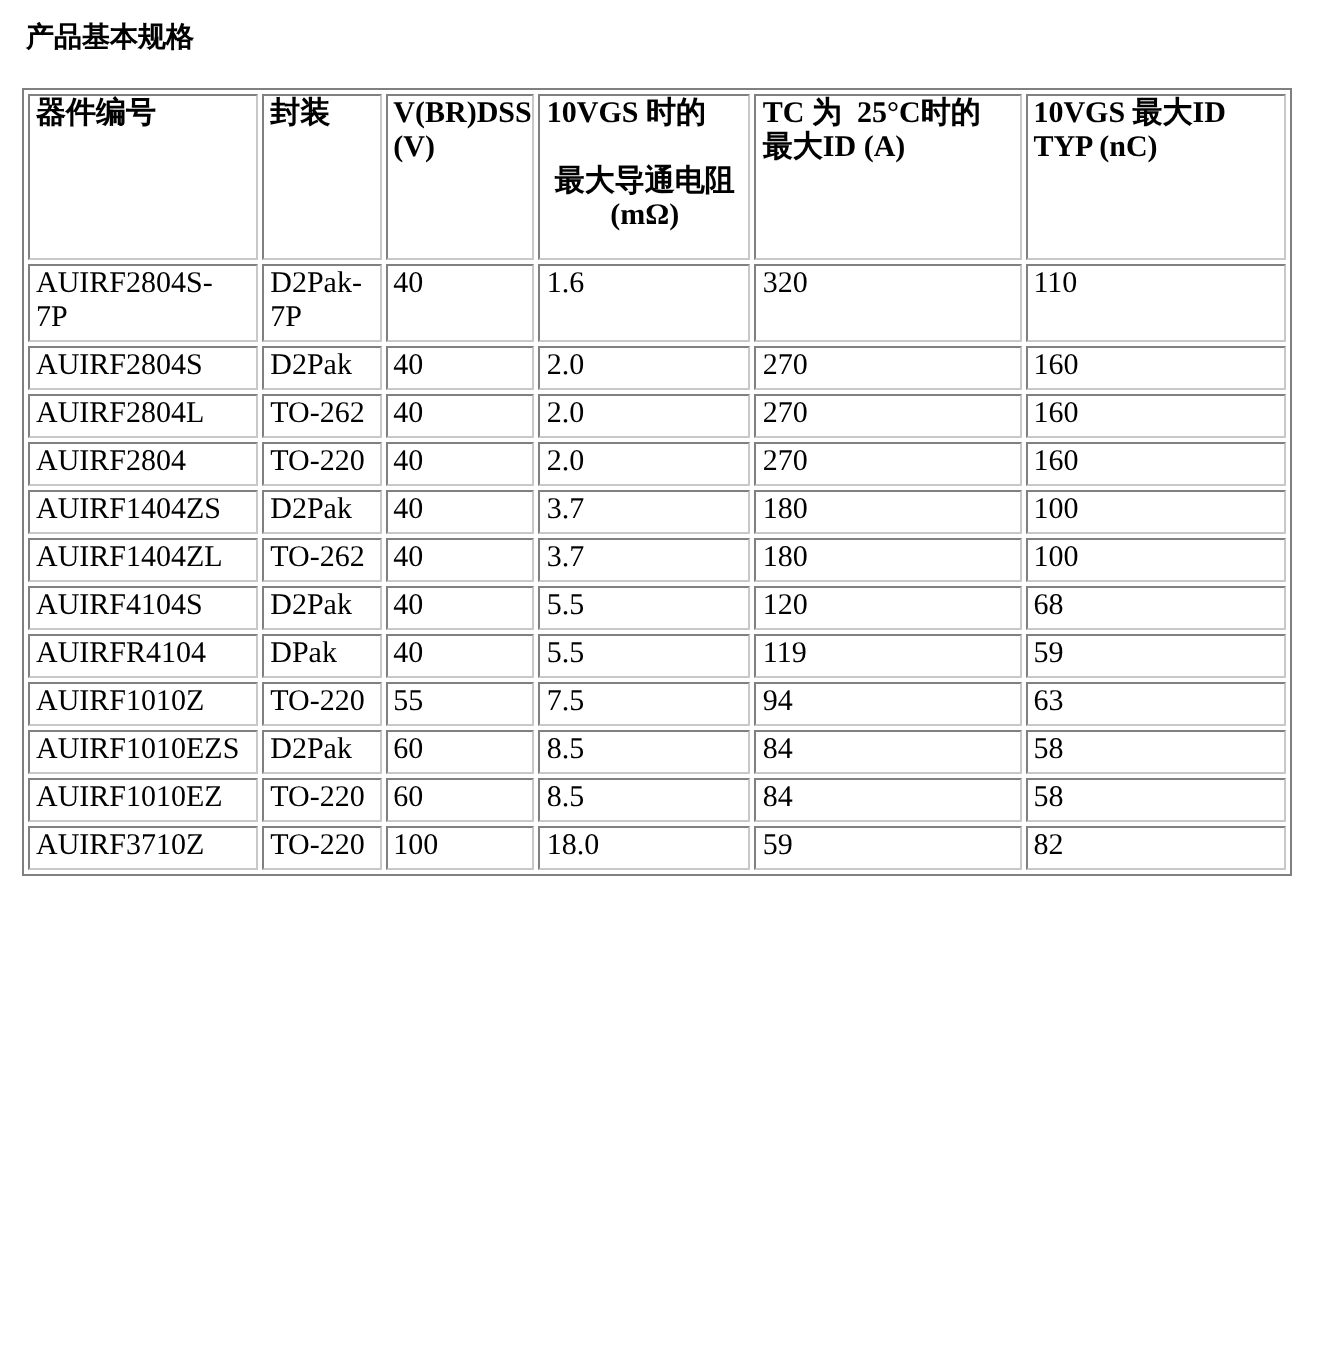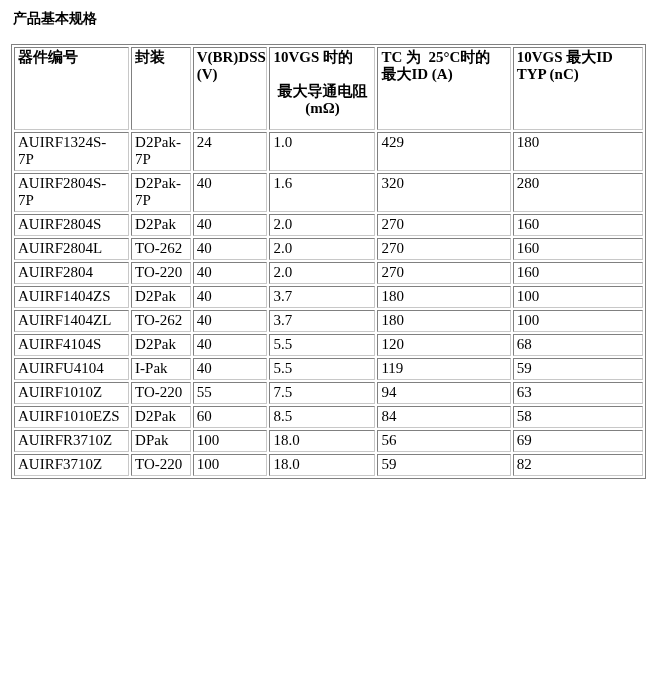--- a/index.html
+++ b/index.html
@@ -96,39 +96,29 @@
           <div class="hline">最大ID (A)</div>
         </th>
         <th>
           <div class="hline">10VGS 最大ID</div>
           <div class="hline">TYP (nC)</div>
         </th>
       </tr>
     </thead>
     <tbody id="spec-table-body">
 
-    <tr>
-          <td>AUIRF1324S-
-7P</td>
-          <td>D2Pak-
-7P</td>
-          <td>24</td>
-          <td>1.0</td>
-          <td>429</td>
-          <td>180</td>
-        </tr>
         <tr>
           <td>AUIRF2804S-
 7P</td>
           <td>D2Pak-
 7P</td>
           <td>40</td>
           <td>1.6</td>
           <td>320</td>
-          <td>280</td>
+          <td>110</td>
         </tr>
         <tr>
           <td>AUIRF2804S</td>
           <td>D2Pak</td>
           <td>40</td>
           <td>2.0</td>
           <td>270</td>
           <td>160</td>
         </tr>
         <tr>
@@ -165,22 +155,22 @@
         </tr>
         <tr>
           <td>AUIRF4104S</td>
           <td>D2Pak</td>
           <td>40</td>
           <td>5.5</td>
           <td>120</td>
           <td>68</td>
         </tr>
         <tr>
-          <td>AUIRFU4104</td>
-          <td>I-Pak</td>
+          <td>AUIRFR4104</td>
+          <td>DPak</td>
           <td>40</td>
           <td>5.5</td>
           <td>119</td>
           <td>59</td>
         </tr>
         <tr>
           <td>AUIRF1010Z</td>
           <td>TO-220</td>
           <td>55</td>
           <td>7.5</td>
@@ -189,26 +179,26 @@
         </tr>
         <tr>
           <td>AUIRF1010EZS</td>
           <td>D2Pak</td>
           <td>60</td>
           <td>8.5</td>
           <td>84</td>
           <td>58</td>
         </tr>
         <tr>
-          <td>AUIRFR3710Z</td>
-          <td>DPak</td>
-          <td>100</td>
-          <td>18.0</td>
-          <td>56</td>
-          <td>69</td>
+          <td>AUIRF1010EZ</td>
+          <td>TO-220</td>
+          <td>60</td>
+          <td>8.5</td>
+          <td>84</td>
+          <td>58</td>
         </tr>
         <tr>
           <td>AUIRF3710Z</td>
           <td>TO-220</td>
           <td>100</td>
           <td>18.0</td>
           <td>59</td>
           <td>82</td>
         </tr>
       </tbody>

